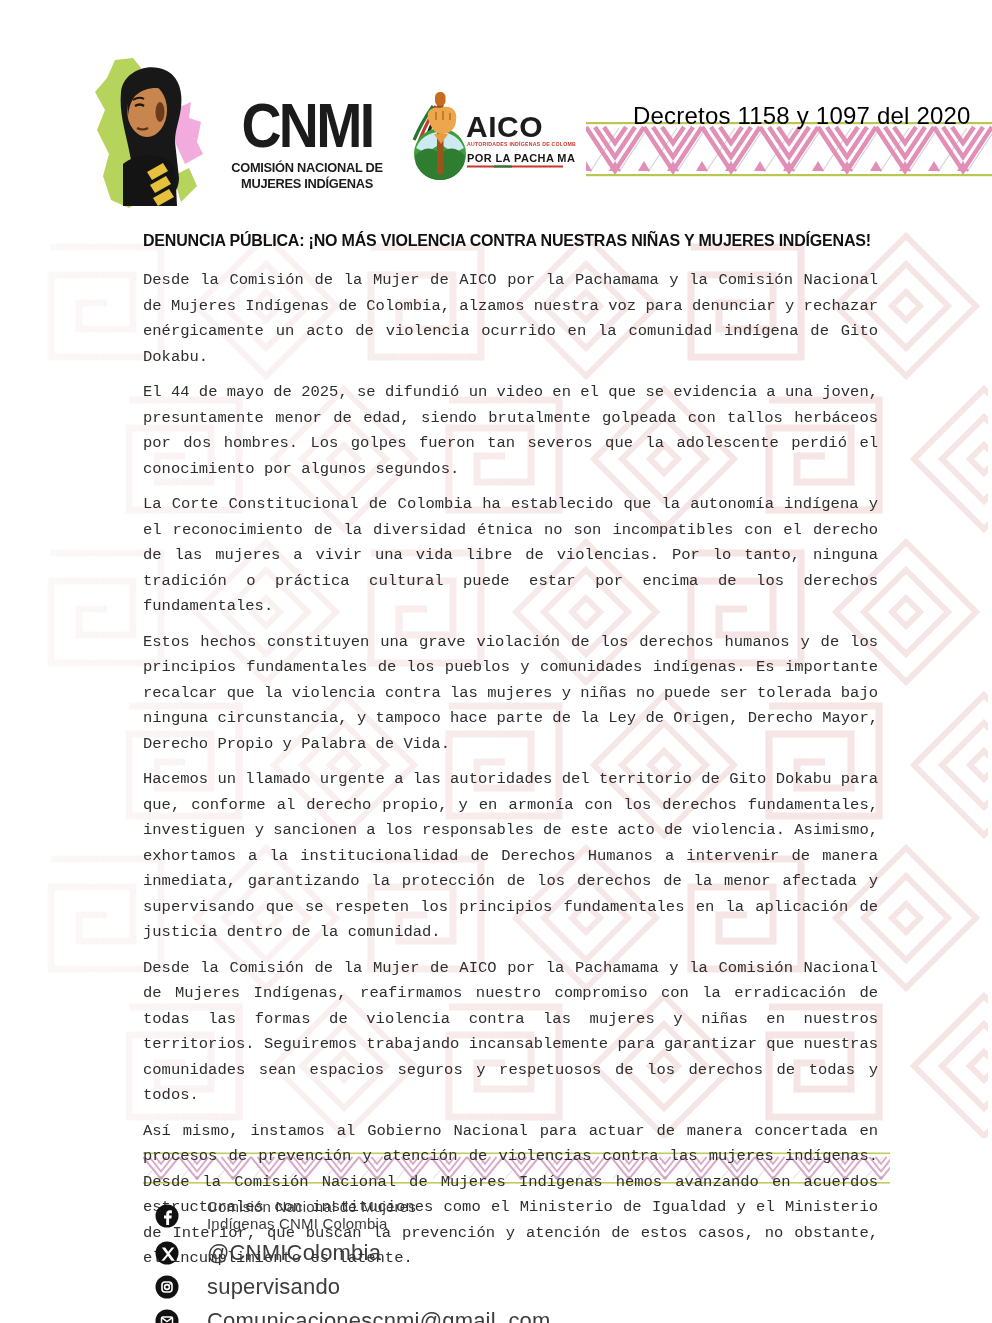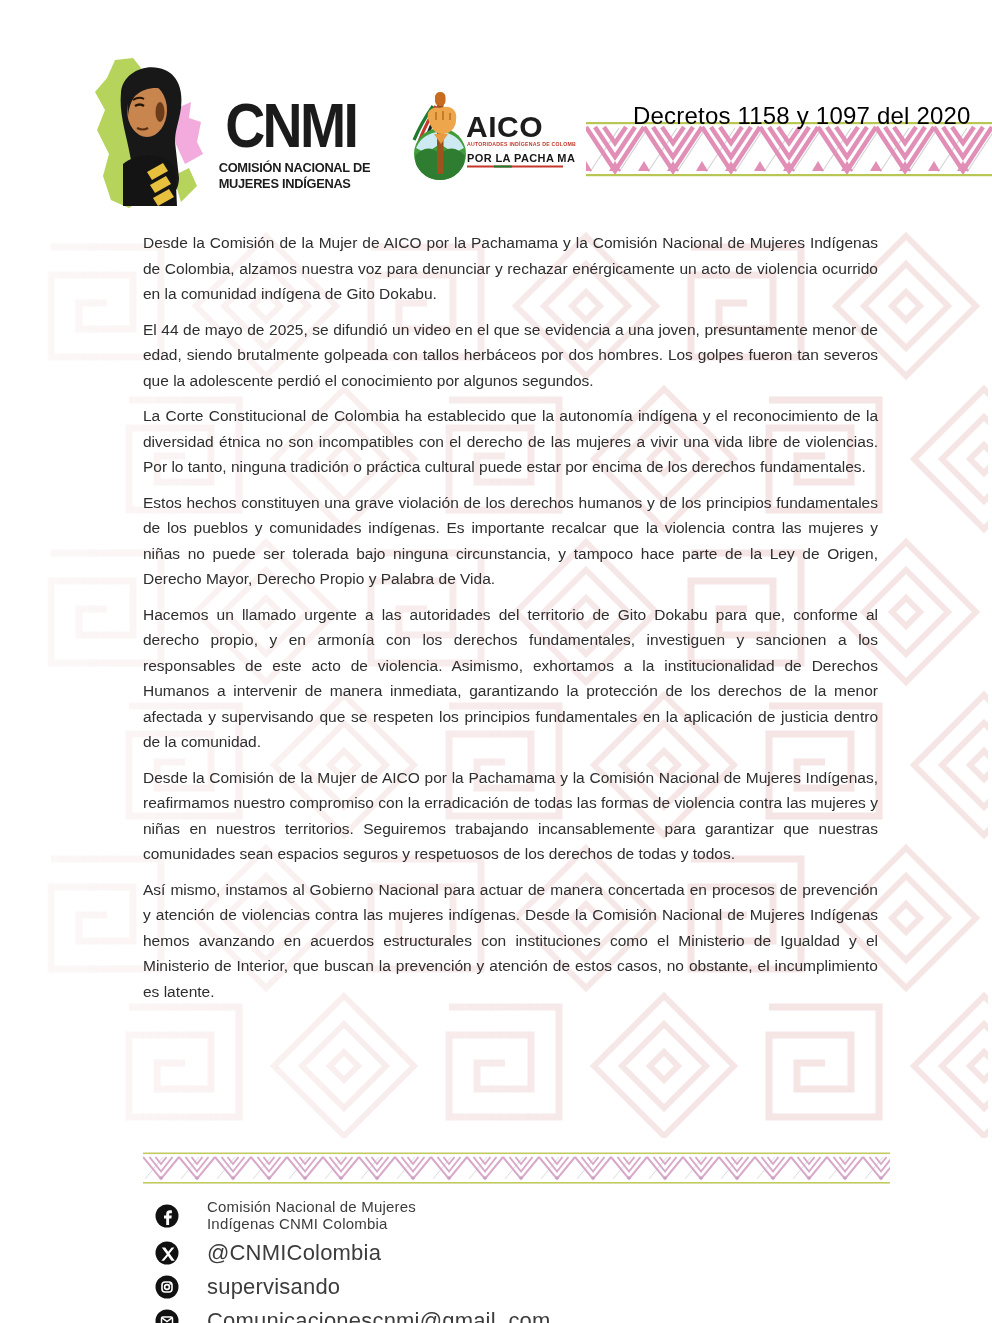--- a/index.html
+++ b/index.html
@@ -11,21 +11,21 @@
 
   
   .watermark {
     position:absolute; left:36px; top:232px; z-index:0; opacity:.5;
     -webkit-mask-image:linear-gradient(90deg, rgba(0,0,0,.28) 0%, rgba(0,0,0,.7) 38%, #000 68%);
     mask-image:linear-gradient(90deg, rgba(0,0,0,.28) 0%, rgba(0,0,0,.7) 38%, #000 68%);
   }
 
   
   .cnmi-logo   { position:absolute; left:84px;  top:58px;  z-index:2; }
-  .cnmi-wordmark { position:absolute; left:214px; top:94px; width:186px; z-index:2; text-align:left; color:#1b1b1b; }
+  .cnmi-wordmark { position:absolute; left:214px; top:94px; width:186px; z-index:2; text-align:center; color:#1b1b1b; }
   .cnmi-acronym {
     font-size:63px; font-weight:900; line-height:1; letter-spacing:-3px;
     transform:scaleX(.88); transform-origin:center;
   }
   .cnmi-sub {
     margin-top:3px; font-size:13.5px; font-weight:800; line-height:1.16;
     letter-spacing:-.3px; transform:scaleX(.95); transform-origin:center;
   }
   .aico-logo { position:absolute; left:406px; top:90px; z-index:2; }
   .aico-name  { font:900 30px "Liberation Sans", sans-serif; fill:#1c1c1c; letter-spacing:.5px; }
@@ -39,21 +39,21 @@
   .band-bottom { position:absolute; left:143px; top:1152px; z-index:1; }
 
   
   .doc-body { position:absolute; left:143px; top:230px; width:735px; z-index:2; }
   .doc-title {
     margin:0 0 17px 0; font-size:16px; font-weight:700; color:#111;
     letter-spacing:-.2px; line-height:21px;
   }
   .doc-body p {
     margin:0 0 10px 0; font-size:15.5px; line-height:25.5px;
-    text-align:justify; color:#2e2e2e;
+    text-align:justify; color:#2e2e2e;font-family:Liberation Mono, monospace;
   }
 
   
   .social { position:absolute; left:155px; top:1199px; z-index:2; display:flex; flex-direction:column; gap:8px; }
   .social-row { display:flex; align-items:center; gap:28px; }
   .icon-circle { width:24px; height:24px; flex:0 0 24px; display:block; }
   .social-label { font-size:22px; color:#3c3c3c; letter-spacing:.2px; }
   .social-label.two-line { font-size:15px; line-height:16.5px; }
 </style>
 </head>
@@ -156,20 +156,21 @@
       <use href="#chvT" xlink:href="#chvT" x="174"></use>
       <use href="#chvT" xlink:href="#chvT" x="232"></use>
       <use href="#chvT" xlink:href="#chvT" x="290"></use>
       <use href="#chvT" xlink:href="#chvT" x="348"></use>
       <rect x="0" y="1" width="406" height="2.2" fill="#b8c653"></rect>
       <rect x="0" y="53" width="406" height="2.2" fill="#b8c653"></rect>
     </svg>
   </header>
 
   <main class="doc-body">
+    <h1 class="doc-title">DENUNCIA PÚBLICA: ¡NO MÁS VIOLENCIA CONTRA NUESTRAS NIÑAS Y MUJERES INDÍGENAS!</h1>
     <p>Desde la Comisión de la Mujer de AICO por la Pachamama y la Comisión Nacional de Mujeres Indígenas de Colombia, alzamos nuestra voz para denunciar y rechazar enérgicamente un acto de violencia ocurrido en la comunidad indígena de Gito Dokabu.</p>
     <p>El 44 de mayo de 2025, se difundió un video en el que se evidencia a una joven, presuntamente menor de edad, siendo brutalmente golpeada con tallos herbáceos por dos hombres. Los golpes fueron tan severos que la adolescente perdió el conocimiento por algunos segundos.</p>
     <p>La Corte Constitucional de Colombia ha establecido que la autonomía indígena y el reconocimiento de la diversidad étnica no son incompatibles con el derecho de las mujeres a vivir una vida libre de violencias. Por lo tanto, ninguna tradición o práctica cultural puede estar por encima de los derechos fundamentales.</p>
     <p>Estos hechos constituyen una grave violación de los derechos humanos y de los principios fundamentales de los pueblos y comunidades indígenas. Es importante recalcar que la violencia contra las mujeres y niñas no puede ser tolerada bajo ninguna circunstancia, y tampoco hace parte de la Ley de Origen, Derecho Mayor, Derecho Propio y Palabra de Vida.</p>
     <p>Hacemos un llamado urgente a las autoridades del territorio de Gito Dokabu para que, conforme al derecho propio, y en armonía con los derechos fundamentales, investiguen y sancionen a los responsables de este acto de violencia. Asimismo, exhortamos a la institucionalidad de Derechos Humanos a intervenir de manera inmediata, garantizando la protección de los derechos de la menor afectada y supervisando que se respeten los principios fundamentales en la aplicación de justicia dentro de la comunidad.</p>
     <p>Desde la Comisión de la Mujer de AICO por la Pachamama y la Comisión Nacional de Mujeres Indígenas, reafirmamos nuestro compromiso con la erradicación de todas las formas de violencia contra las mujeres y niñas en nuestros territorios. Seguiremos trabajando incansablemente para garantizar que nuestras comunidades sean espacios seguros y respetuosos de los derechos de todas y todos.</p>
     <p>Así mismo, instamos al Gobierno Nacional para actuar de manera concertada en procesos de prevención y atención de violencias contra las mujeres indígenas. Desde la Comisión Nacional de Mujeres Indígenas hemos avanzando en acuerdos estructurales con instituciones como el Ministerio de Igualdad y el Ministerio de Interior, que buscan la prevención y atención de estos casos, no obstante, el incumplimiento es latente.</p>
   </main>
 
   <svg class="band-bottom" width="747" height="34" viewBox="0 0 747 34" xmlns="http://www.w3.org/2000/svg" xmlns:xlink="http://www.w3.org/1999/xlink">

